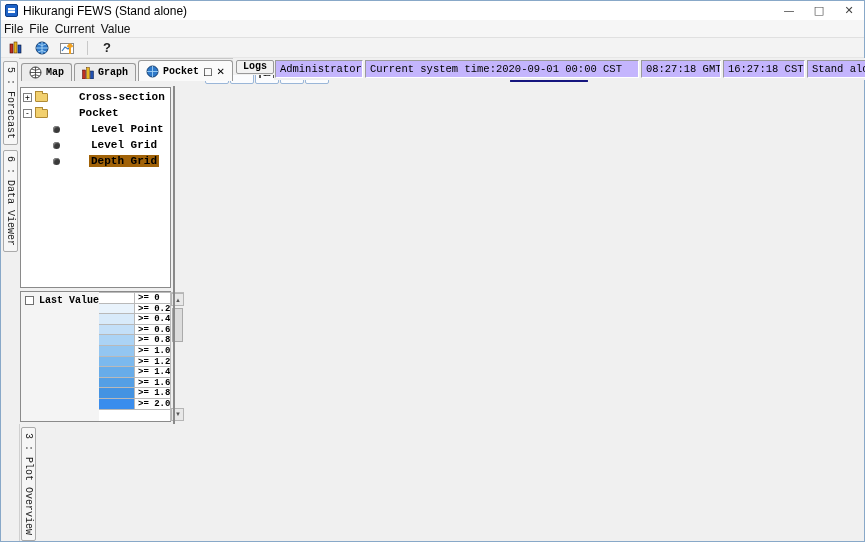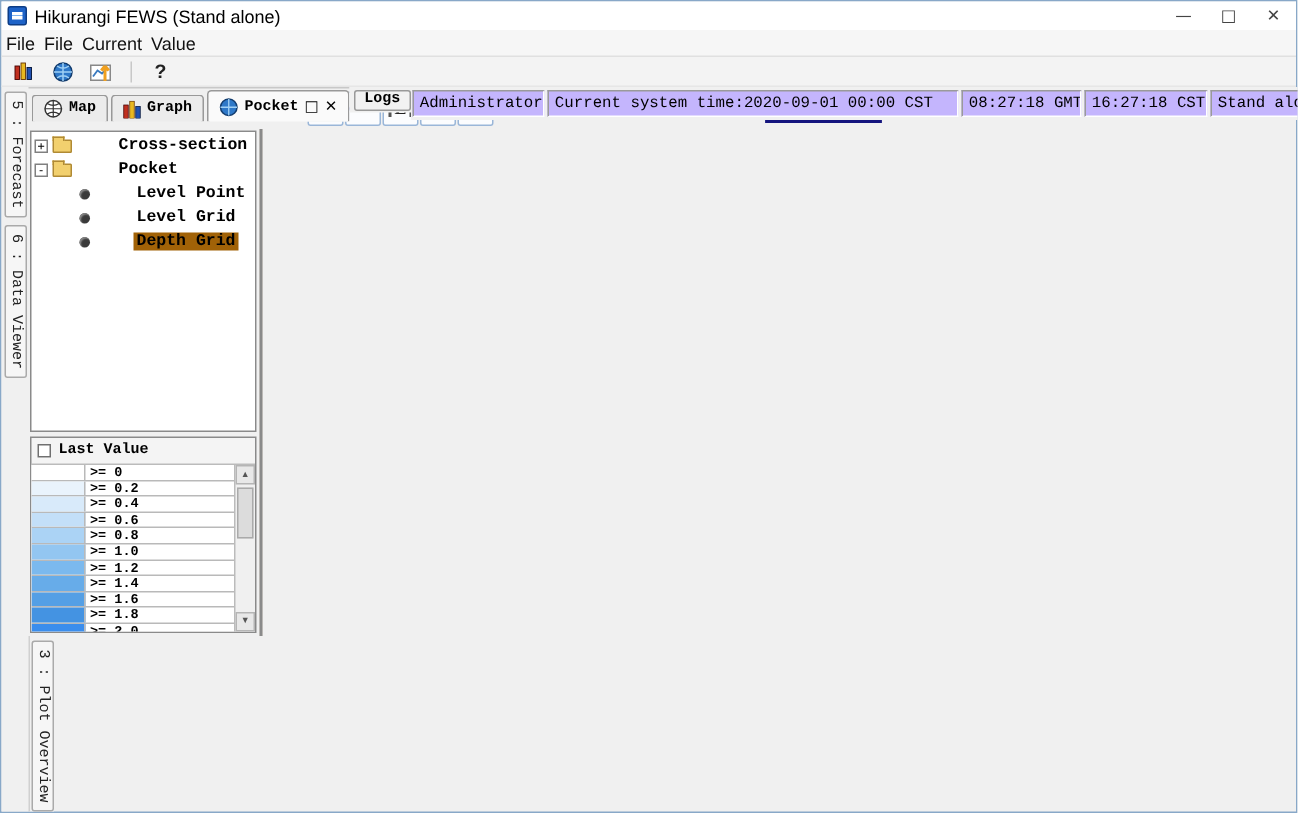--- a/index.html
+++ b/index.html
@@ -55,21 +55,21 @@
   .tree-row .toggle { width:9px; height:9px; border:1px solid #808080; background:#fff; font-size:8px; line-height:7px; text-align:center; margin-right:3px; font-weight:normal; flex:0 0 auto; font-family:"DejaVu Sans Mono", monospace; }
   .tree-row .toggle:empty { visibility:hidden; }
   .tree-row.child { padding-left:18px; }
   .ico-folder, .ico-dot { display:none; margin-right:4px; flex:0 0 auto; }
   .tree-row.folder .ico-folder { display:inline-block; width:13px; height:9px; background:#f2d06e; border:1px solid #b08a34; border-radius:1px; position:relative; }
   .tree-row.folder .ico-folder::before { content:""; position:absolute; top:-3px; left:-1px; width:6px; height:2px; background:#f2d06e; border:1px solid #b08a34; border-bottom:none; }
   .tree-row.dot .ico-dot { display:inline-block; width:7px; height:7px; border-radius:50%; background:#3a3a3a; box-shadow:inset 1px 1px 1px #888; }
   .tree-row .tlabel { padding:0 2px;margin-left:25px; }
   .tree-row.selected .tlabel { background:#a16207; color:#000; }
 
-  .legendbox { flex:1 1 auto; margin-top:3px; border:1px solid #8a8a8a; background:#f4f4f4; display:flex; flex-direction:column; min-height:0; }
+  .legendbox { flex:1 1 auto; margin-top:3px; border:1px solid #8a8a8a; background:#f4f4f4; display:flex; min-height:0; }
   .legend-header { height:17px; display:flex; align-items:center; font-family:"Liberation Mono", monospace; font-size:10px; font-weight:bold; color:#000; padding-left:4px; flex:0 0 auto; }
   .legend-header .cb { width:9px; height:9px; border:1px solid #707070; background:#fff; margin-right:5px; }
   .legend-list-wrap { flex:1 1 auto; display:flex; min-height:0; border-top:1px solid #bbb; }
   .legend-list { flex:1 1 auto; background:#fff; overflow:hidden; }
   .legend-row { display:flex; height:10.6px; border-bottom:1px solid #b9b9b9; }
   .legend-row .swatch { width:36px; border-right:1px solid #b9b9b9; flex:0 0 auto; }
   .legend-row .llabel { font-family:"Liberation Mono", monospace; font-size:9px; font-weight:bold; line-height:10px; padding-left:3px; color:#000; white-space:nowrap; }
   .scrollbar { width:14px; flex:0 0 auto; background:#f0f0f0; border-left:1px solid #bbb; display:flex; flex-direction:column; }
   .sb-btn { height:13px; background:#e8e8e8; border:1px solid #b5b5b5; font-size:6px; color:#555; display:flex; align-items:center; justify-content:center; flex:0 0 auto; }
   .sb-track { flex:1 1 auto; position:relative; }

